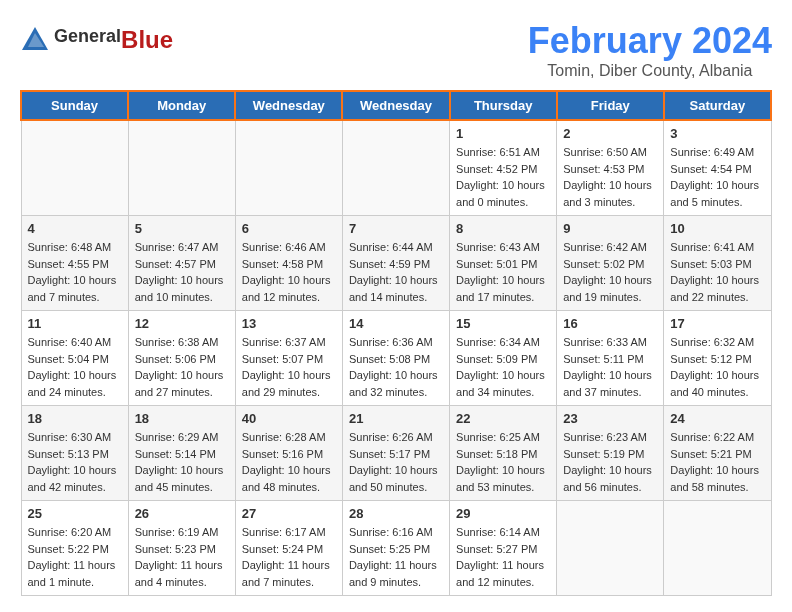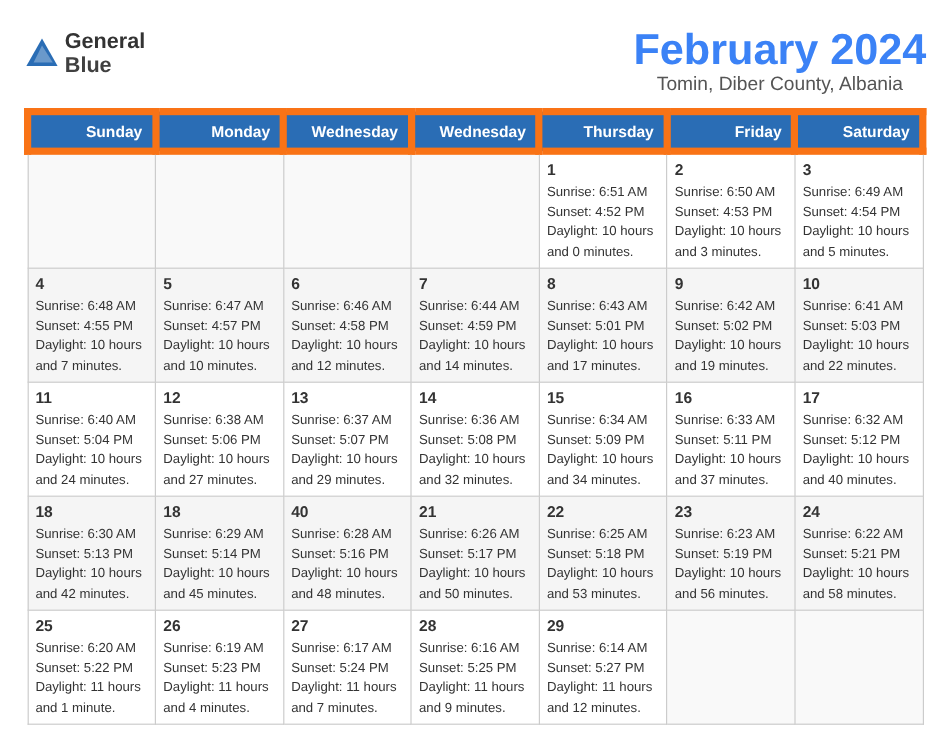--- a/index.html
+++ b/index.html
@@ -16,32 +16,31 @@
       align-items: flex-start;
       margin-bottom: 10px;
     }
     .logo {
       display: flex;
       align-items: center;
       margin-top: 5px;
     }
     .logo-text {
       display: flex;
-      flex-direction: column;
       line-height: 1.1;
     }
     .logo-general {
       font-size: 18px;
       font-weight: bold;
       color: #333;
     }
     .logo-blue {
-      font-size: 18px;
-      font-weight: bold;
-      color: #404040;
+      font-size: 24px;
+      font-weight: bold;
+      color: #b91c1c;
     }
     .logo-icon {
       width: 30px;
       height: 30px;
       margin-right: 4px;
     }
     .title-section {
       text-align: right;
     }
     .main-title {
@@ -55,24 +54,24 @@
       text-align: center;
     }
     .calendar {
       width: 100%;
       border-collapse: collapse;
       border: 1px solid #ccc;
     }
     .calendar th {
       background-color: #2a6db5;
       color: white;
-      text-align: right;
+      text-align: center;
       padding: 6px 8px;
       font-size: 13px;
-      border: 6px solid #f97316;
+      border: 2px solid #f97316;
     }
     .calendar td {
       border: 1px solid #ccc;
       vertical-align: top;
       padding: 5px 6px;
       width: 14.28%;
       min-height: 90px;
       font-size: 11px;
       color: #333;
       background: #fff;

